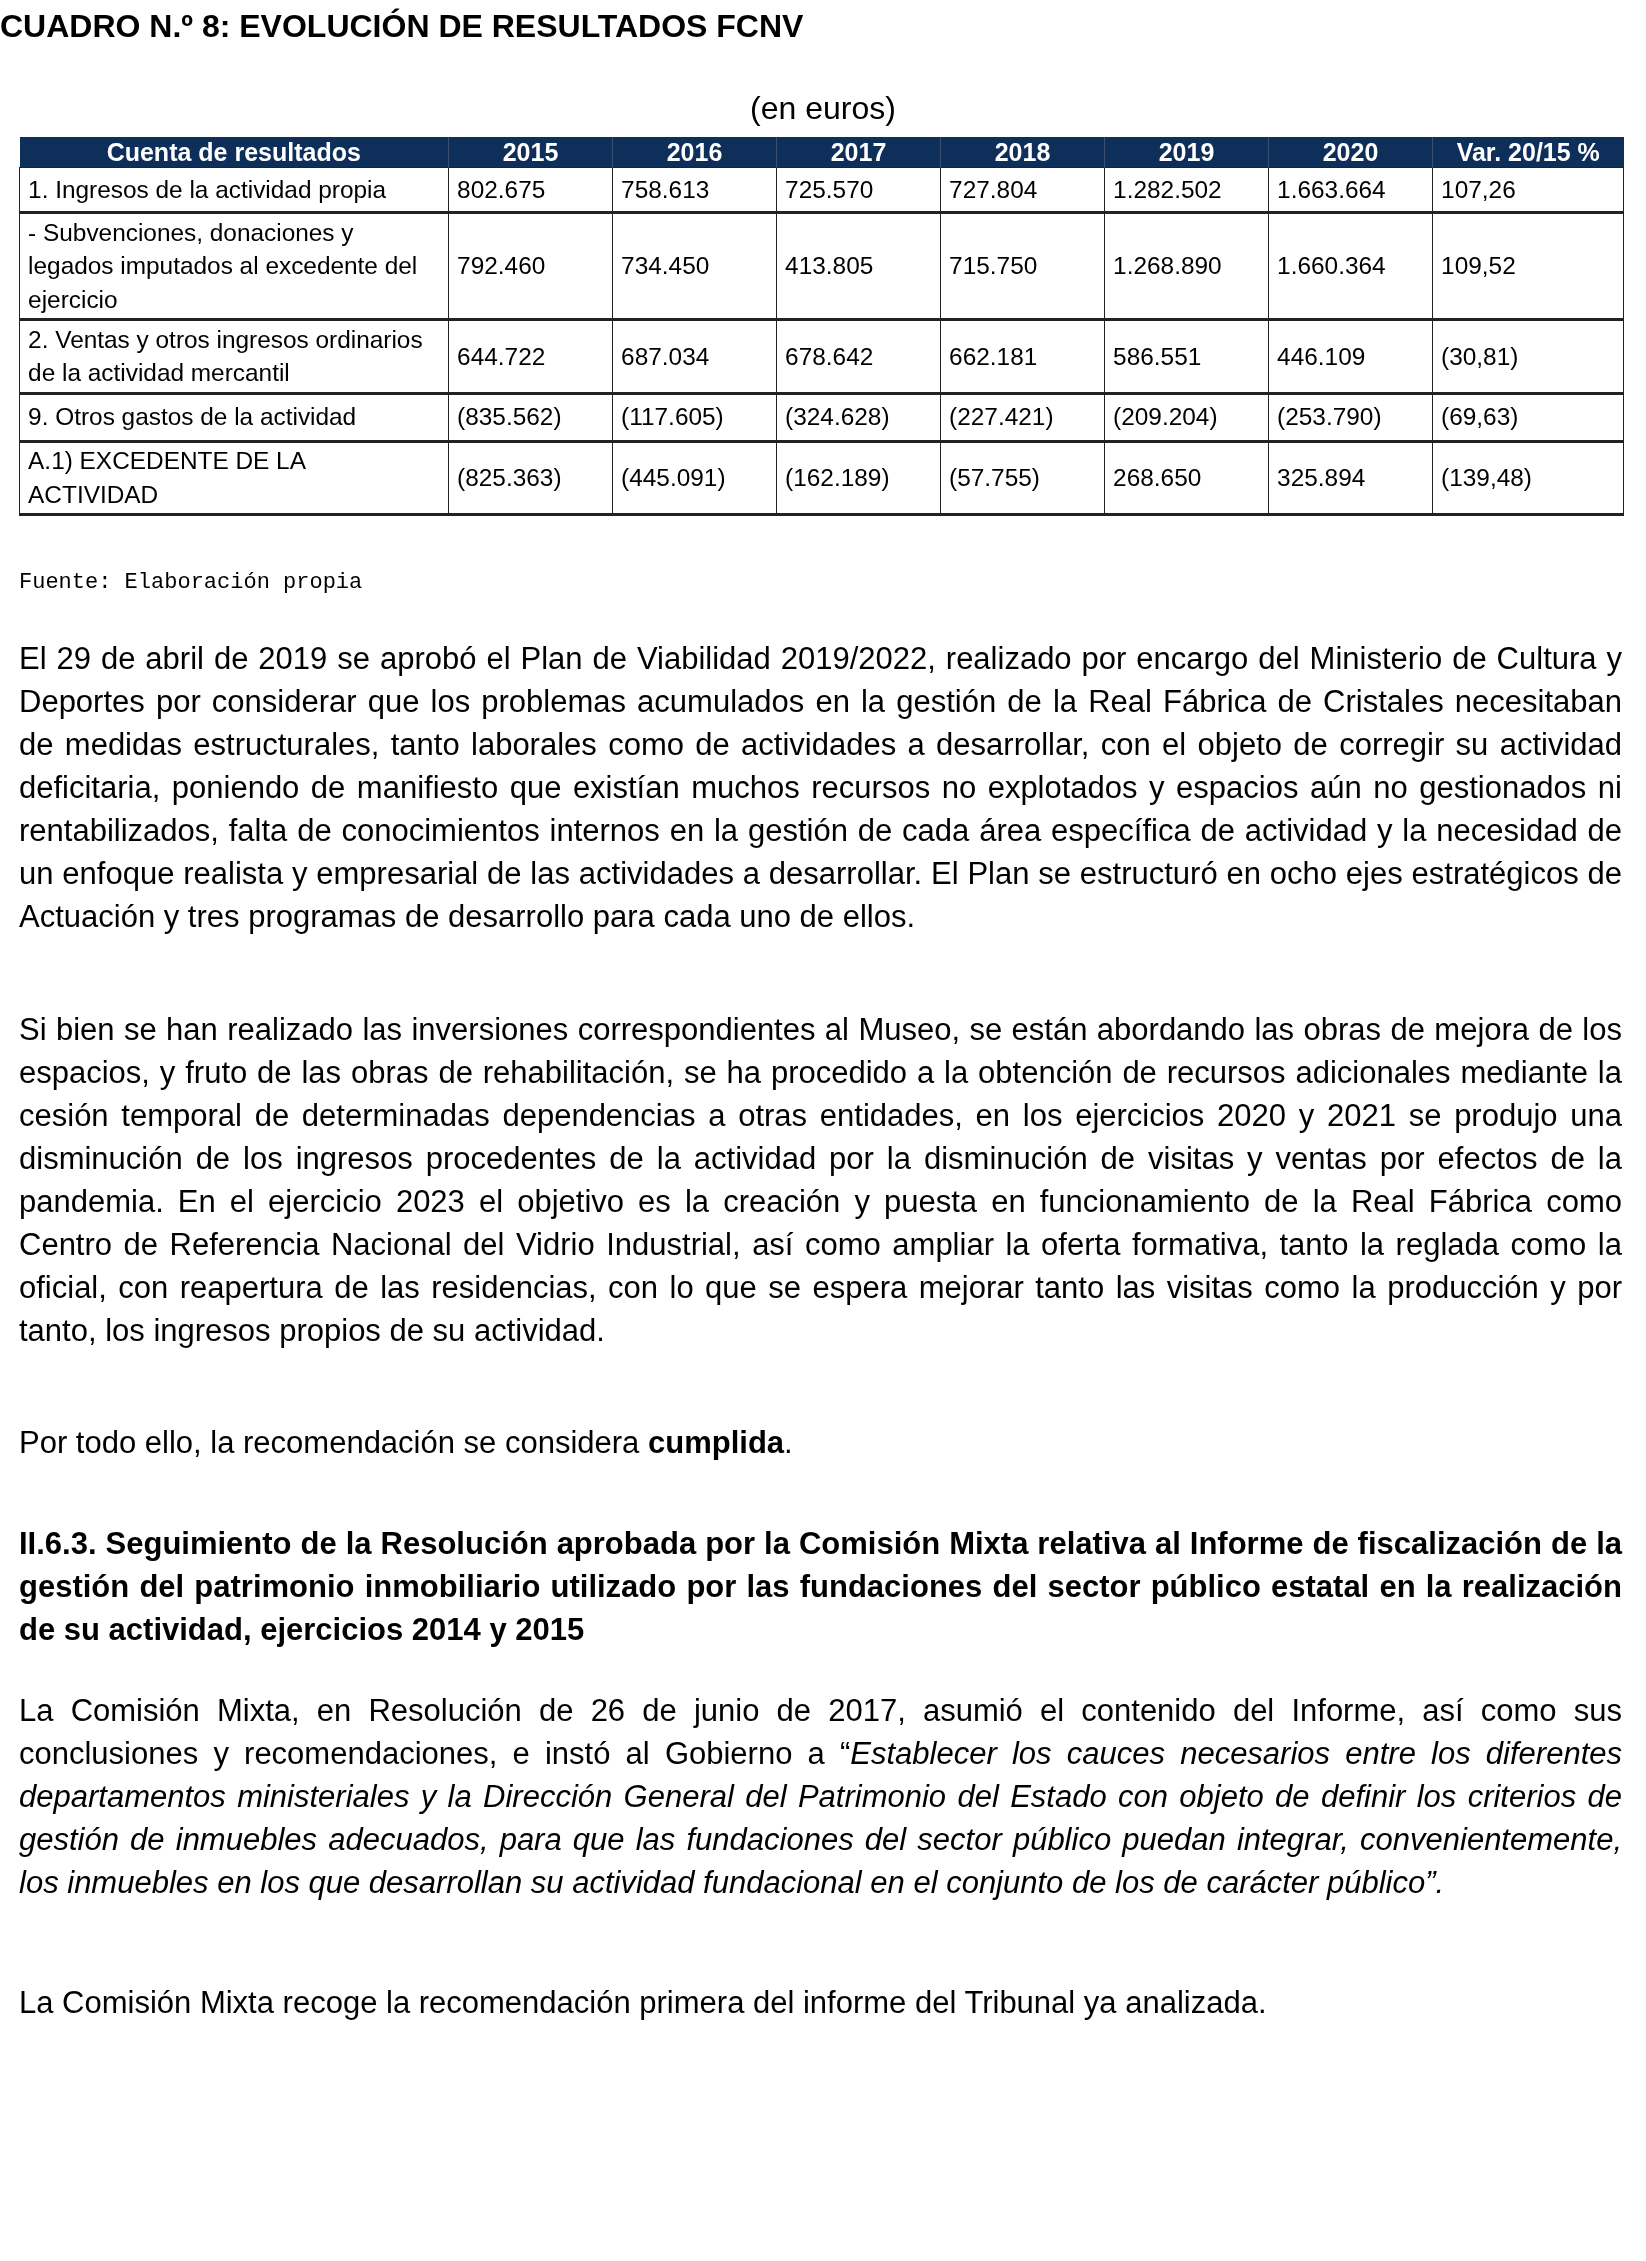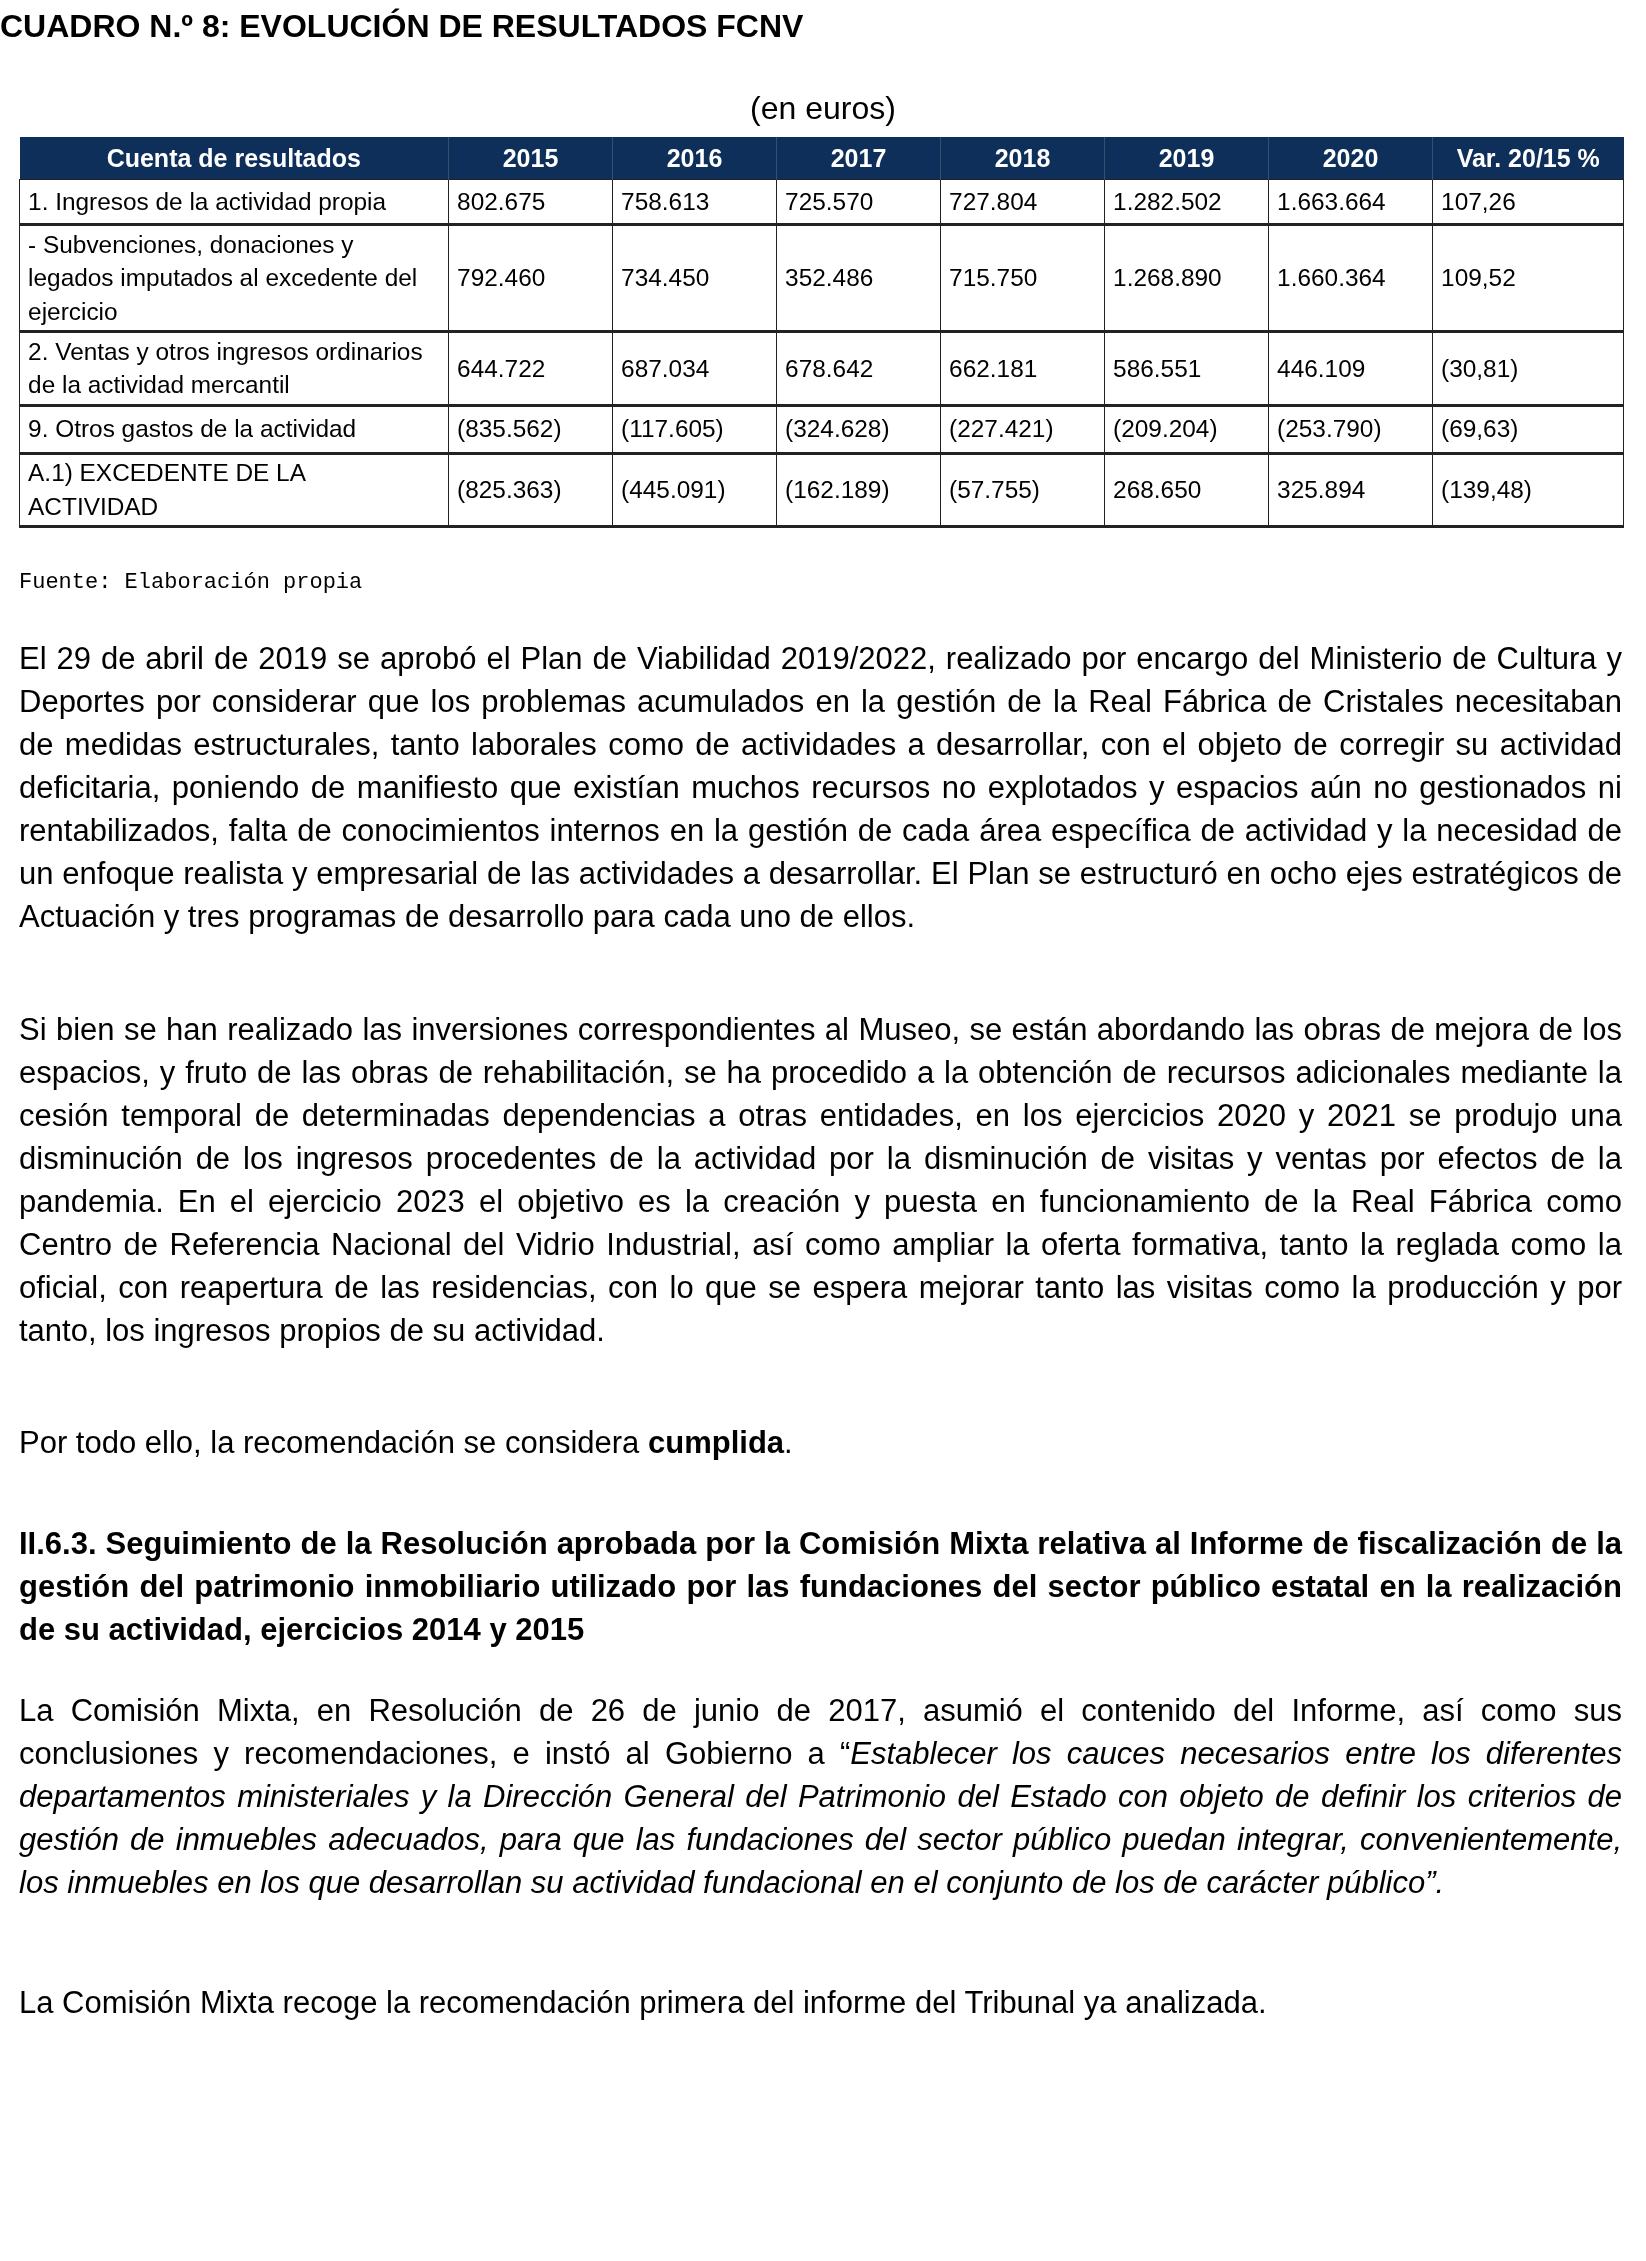--- a/index.html
+++ b/index.html
@@ -7,21 +7,21 @@
          font-family: "Liberation Sans", sans-serif; color: #000; }
   .title { position: absolute; top: 8.1px; left: 0; width: 1646px; text-align: left;
            font-weight: bold; font-size: 32px; letter-spacing: 0; }
   .subtitle { position: absolute; top: 90px; left: 0; width: 1646px; text-align: center;
               font-size: 32px; }
   table.fin { position: absolute; top: 137px; left: 19px; width: 1603px; border-collapse: collapse;
               table-layout: fixed; font-size: 24.4px; }
   table.fin col.c0 { width: 429px; }
   table.fin col.cn { width: 164px; }
   table.fin col.cv { width: 191px; }
-  table.fin th { background: #0f2f5b; color: #fff; font-weight: bold; height: 42px; padding: 0 4.9px;
+  table.fin th { background: #0f2f5b; color: #fff; font-weight: bold; height: 30px; padding: 0 4.9px;
                  border-right: 1.6px solid #3a4f6e; font-size: 25px; text-align: center; }
   table.fin th:last-child { border-right: none; }
   table.fin td { border: 1.6px solid #222; padding: 1.6px 11.4px 1.6px 8.1px; vertical-align: middle;
                  line-height: 1.38; }
   table.fin td.label { text-align: left; padding-left: 8.1px; }
   table.fin tr.r { border-bottom: 3.3px solid #222; }
   .source { position: absolute; top: 570px; left: 19px; font-size: 22px; font-family: Liberation Mono, monospace; }
   .para { position: absolute; left: 19px; width: 1603px; font-size: 31px; line-height: 43px;
           text-align: justify; margin: 0; }
   .heading { position: absolute; left: 19px; width: 1603px; font-size: 31px; line-height: 43px;
@@ -65,21 +65,21 @@
       <td>725.570</td>
       <td>727.804</td>
       <td>1.282.502</td>
       <td>1.663.664</td>
       <td>107,26</td>
     </tr>
     <tr class="r" style="height:107px">
       <td class="label"> - Subvenciones, donaciones y legados imputados al excedente del ejercicio</td>
       <td>792.460</td>
       <td>734.450</td>
-      <td>352.486</td>
+      <td>413.805</td>
       <td>715.750</td>
       <td>1.268.890</td>
       <td>1.660.364</td>
       <td>109,52</td>
     </tr>
     <tr class="r" style="height:73px">
       <td class="label">2. Ventas y otros ingresos ordinarios de la actividad mercantil</td>
       <td>644.722</td>
       <td>687.034</td>
       <td>678.642</td>

